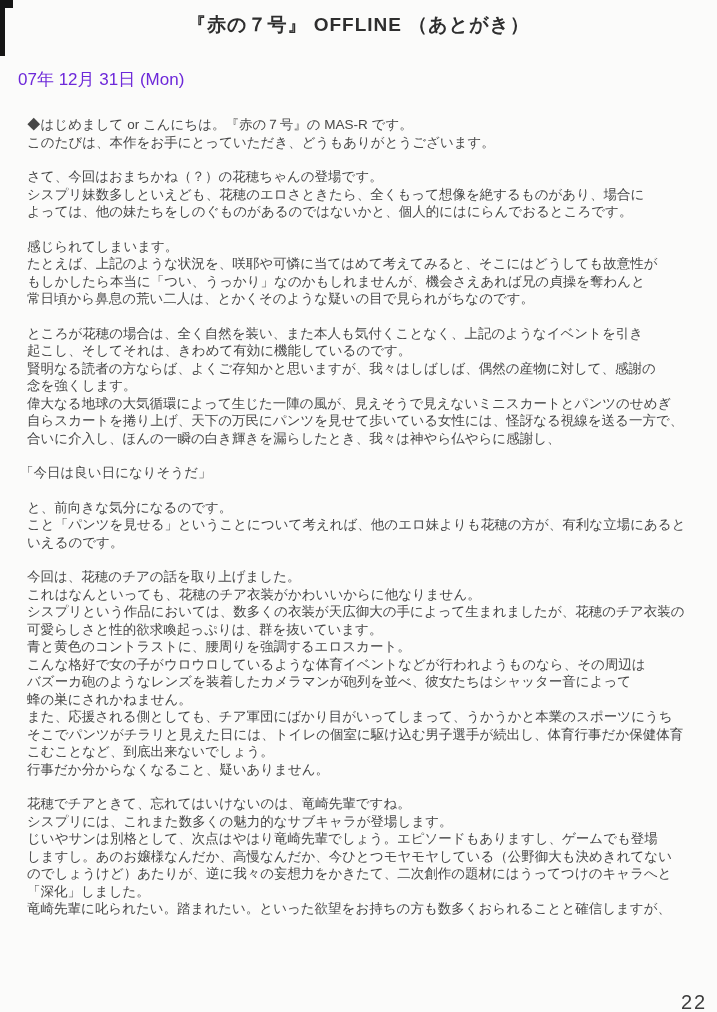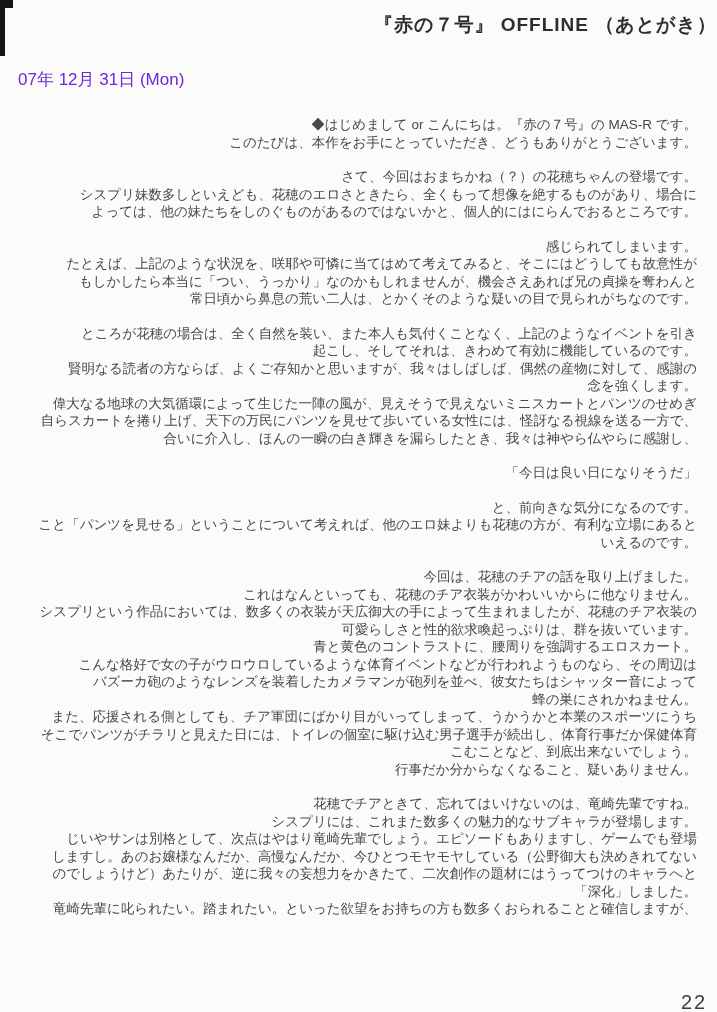--- a/index.html
+++ b/index.html
@@ -26,21 +26,21 @@
   }
   .scan-edge-h {
     position: absolute;
     left: 0;
     top: 0;
     width: 13px;
     height: 8px;
     background: #151515;
   }
   .doc-title {
-    text-align: right;
+    text-align: center;
     padding-top: 12px;
     font-size: 19px;
     font-weight: bold;
     letter-spacing: 1px;
     color: #2e2e2e;
     white-space: nowrap;
   }
   .doc-date {
     margin: 30px 0 0 18px;
     font-size: 17px;
@@ -54,21 +54,20 @@
     color: #474747;
   }
   .para {
     margin: 0 0 17px 0;
   }
   .para.quote {
     margin-left: -7px;
   }
   .line {
     white-space: nowrap;
-    text-align: right;
   }
   .page-number {
     position: absolute;
     left: 681px;
     top: 991px;
     font-size: 20px;
     color: #3d3d3d;
     letter-spacing: 2px;
   }
 </style>

